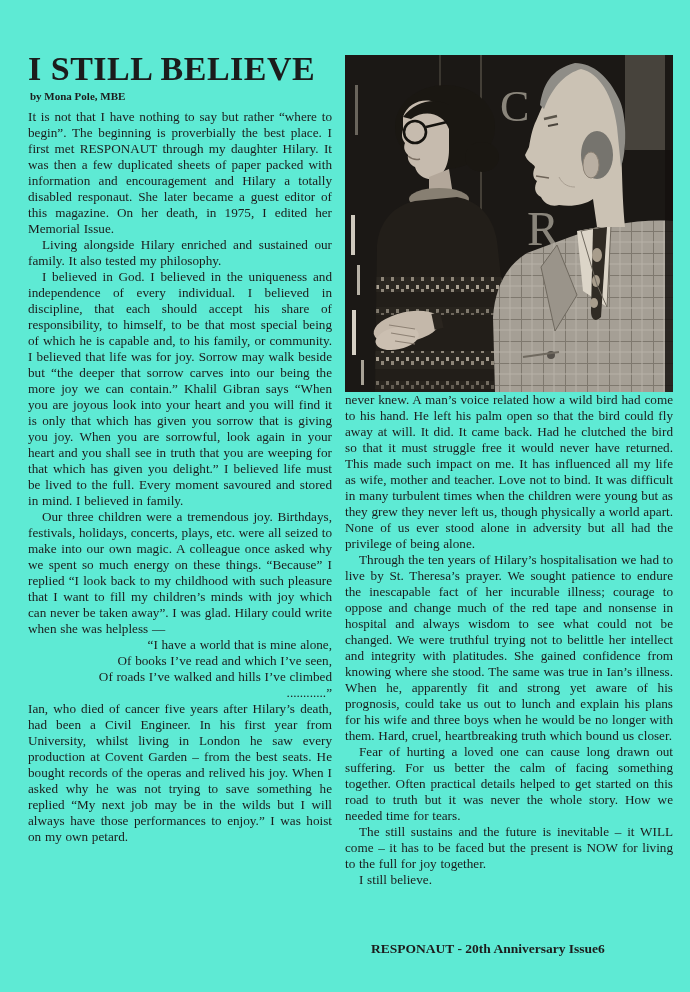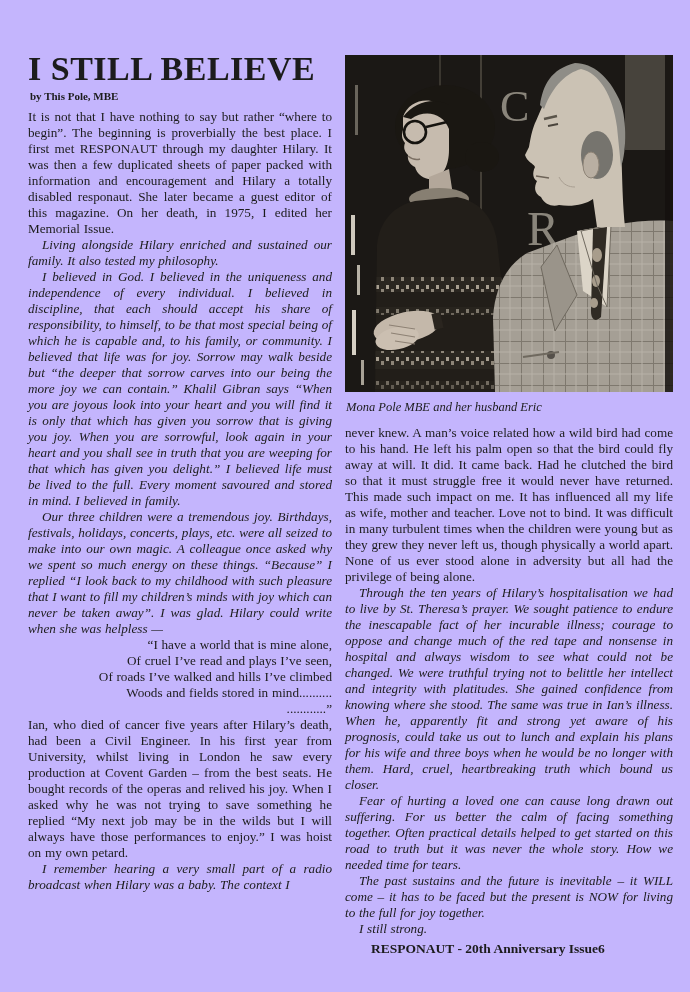--- a/index.html
+++ b/index.html
@@ -1,34 +1,34 @@
 <!DOCTYPE html>
 <html lang="en"><head>
 <meta charset="utf-8">
 <title>Magazine Page</title>
 <style>
   html,body { margin:0; padding:0; background:#ffffff; }
   .page {
-    position:relative; width:690px; height:992px; background:#c4b5fd;
+    position:relative; width:690px; height:992px; background:#5eead4;
     font-family:"Liberation Serif", serif; color:#1c1c1c; overflow:hidden;
   }
   .col-left  { position:absolute; left:28px;  top:52px; width:304px; }
   .col-right { position:absolute; left:345px; top:55px; width:328px; }
 
   h1.title {
     margin:0; font-size:34px; line-height:1.02; font-weight:bold;
     letter-spacing:0.5px; white-space:nowrap;
   }
   .byline { font-size:11px; font-weight:bold; margin:3px 0 7px 2px; }
 
   .body p {
     margin:0; font-size:13.2px; line-height:16px; text-align:justify;
     text-justify:inter-word; word-spacing:0.4px;
   }
-  .body p.indent { text-indent:14px;font-style:italic; }
+  .body p.indent { text-indent:14px; }
   .body p.poem   { text-align:right; }
 
   .photo-frame { width:328px; height:337px; background:#1b1815; overflow:hidden; }
   .photo-frame svg { display:block; }
 
   .caption { font-size:12.5px; font-style:italic; margin:8px 0 10px 1px; }
 
   .footer {
     position:absolute; left:345px; top:941px; width:328px;
     display:flex; justify-content:flex-start; align-items:baseline;
@@ -36,33 +36,31 @@
     font-size:13.5px; font-weight:bold;
   }
 </style>
 </head>
 <body>
 
 <div class="page">
 
   <div class="col-left">
     <h1 class="title">I STILL BELIEVE</h1>
-    <div class="byline">by This Pole, MBE</div>
+    <div class="byline">by Mona Pole, MBE</div>
     <div class="body">
         <p class="">It is not that I have nothing to say but rather “where to begin”. The beginning is proverbially the best place. I first met RESPONAUT through my daughter Hilary. It was then a few duplicated sheets of paper packed with information and encouragement and Hilary a totally disabled responaut. She later became a guest editor of this magazine. On her death, in 1975, I edited her Memorial Issue.</p>
         <p class="indent ">Living alongside Hilary enriched and sustained our family. It also tested my philosophy.</p>
         <p class="indent ">I believed in God. I believed in the uniqueness and independence of every individual. I believed in discipline, that each should accept his share of responsibility, to himself, to be that most special being of which he is capable and, to his family, or community. I believed that life was for joy. Sorrow may walk beside but “the deeper that sorrow carves into our being the more joy we can contain.” Khalil Gibran says “When you are joyous look into your heart and you will find it is only that which has given you sorrow that is giving you joy. When you are sorrowful, look again in your heart and you shall see in truth that you are weeping for that which has given you delight.” I believed life must be lived to the full. Every moment savoured and stored in mind. I believed in family.</p>
         <p class="indent ">Our three children were a tremendous joy. Birthdays, festivals, holidays, concerts, plays, etc. were all seized to make into our own magic. A colleague once asked why we spent so much energy on these things. “Because” I replied “I look back to my childhood with such pleasure that I want to fill my children’s minds with joy which can never be taken away”. I was glad. Hilary could write when she was helpless —</p>
         <p class="poem">“I have a world that is mine alone,</p>
-        <p class="poem">Of cruel I’ve read and plays I’ve seen,</p>
+        <p class="poem">Of books I’ve read and which I’ve seen,</p>
         <p class="poem">Of roads I’ve walked and hills I’ve climbed</p>
-        <p class="poem">Woods and fields stored in mind..........</p>
         <p class="poem">............”</p>
         <p class="">Ian, who died of cancer five years after Hilary’s death, had been a Civil Engineer. In his first year from University, whilst living in London he saw every production at Covent Garden – from the best seats. He bought records of the operas and relived his joy. When I asked why he was not trying to save something he replied “My next job may be in the wilds but I will always have those performances to enjoy.” I was hoist on my own petard.</p>
-        <p class="indent ">I remember hearing a very small part of a radio broadcast when Hilary was a baby. The context I</p>
       </div>
   </div>
 
   <div class="col-right">
     <div class="photo-frame">
       <svg width="328" height="337" viewBox="0 0 328 337" xmlns="http://www.w3.org/2000/svg">
         <defs>
           <pattern id="check" width="22" height="22" patternUnits="userSpaceOnUse">
             <rect width="22" height="22" fill="#a59f95"></rect>
             <path d="M0 0H22 M0 0V22" stroke="#7e786e" stroke-width="2"></path>
@@ -154,28 +152,27 @@
           <path d="M199,64 l13,-3" stroke="#5a544a" stroke-width="2.5" fill="none"></path>
           <path d="M203,71 l10,-2" stroke="#4a443c" stroke-width="2" fill="none"></path>
           <path d="M191,121 l13,2" stroke="#6e6458" stroke-width="1.5" fill="none"></path>
           <path d="M214,122 c4,8 10,10 16,10" stroke="#a99f92" stroke-width="1" fill="none"></path>
         </g>
 
         <rect x="320" y="0" width="8" height="337" fill="#14110e" opacity="0.85"></rect>
       </svg>
     </div>
 
-    <div class="caption">Mona Pole MBE and her husband Eric</div>
 
     <div class="body">
         <p class="">never knew. A man’s voice related how a wild bird had come to his hand. He left his palm open so that the bird could fly away at will. It did. It came back. Had he clutched the bird so that it must struggle free it would never have returned. This made such impact on me. It has influenced all my life as wife, mother and teacher. Love not to bind. It was difficult in many turbulent times when the children were young but as they grew they never left us, though physically a world apart. None of us ever stood alone in adversity but all had the privilege of being alone.</p>
         <p class="indent ">Through the ten years of Hilary’s hospitalisation we had to live by St. Theresa’s prayer. We sought patience to endure the inescapable fact of her incurable illness; courage to oppose and change much of the red tape and nonsense in hospital and always wisdom to see what could not be changed. We were truthful trying not to belittle her intellect and integrity with platitudes. She gained confidence from knowing where she stood. The same was true in Ian’s illness. When he, apparently fit and strong yet aware of his prognosis, could take us out to lunch and explain his plans for his wife and three boys when he would be no longer with them. Hard, cruel, heartbreaking truth which bound us closer.</p>
         <p class="indent ">Fear of hurting a loved one can cause long drawn out suffering. For us better the calm of facing something together. Often practical details helped to get started on this road to truth but it was never the whole story. How we needed time for tears.</p>
-        <p class="indent ">The past sustains and the future is inevitable – it WILL come – it has to be faced but the present is NOW for living to the full for joy together.</p>
-        <p class="indent ">I still strong.</p>
+        <p class="indent ">The still sustains and the future is inevitable – it WILL come – it has to be faced but the present is NOW for living to the full for joy together.</p>
+        <p class="indent ">I still believe.</p>
       </div>
   </div>
 
   <div class="footer">
     <span>RESPONAUT - 20th Anniversary Issue</span>
     <span>6</span>
   </div>
 
 </div>
 

